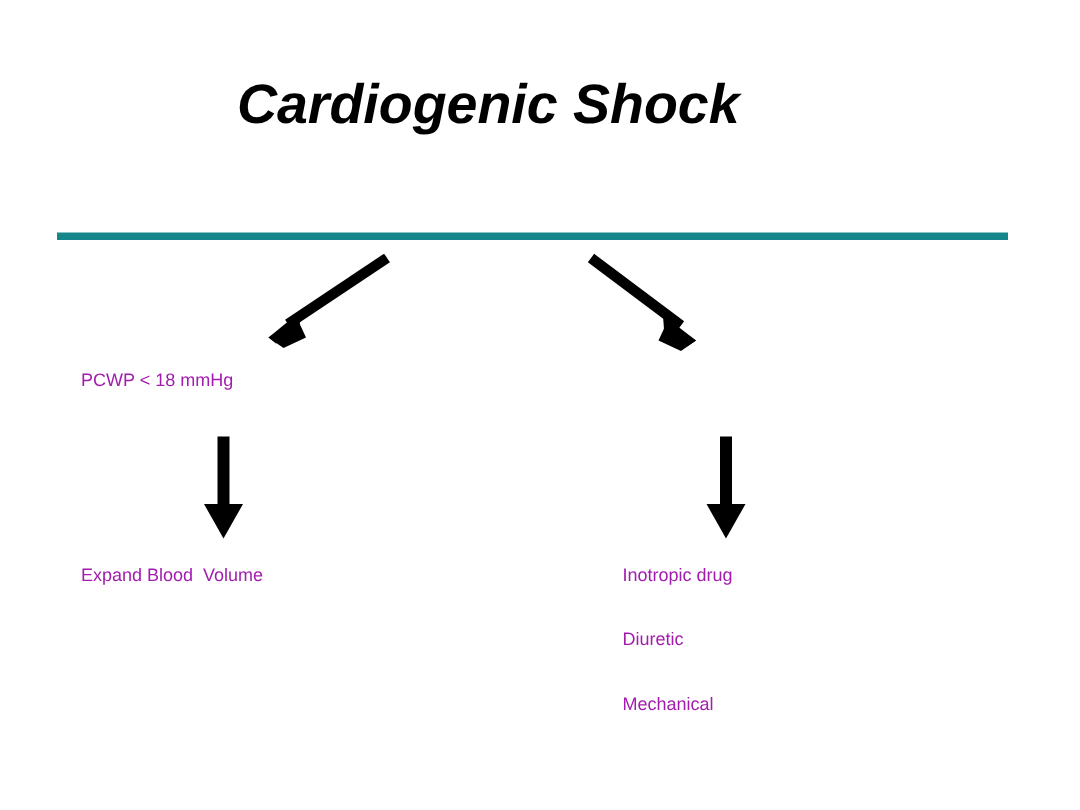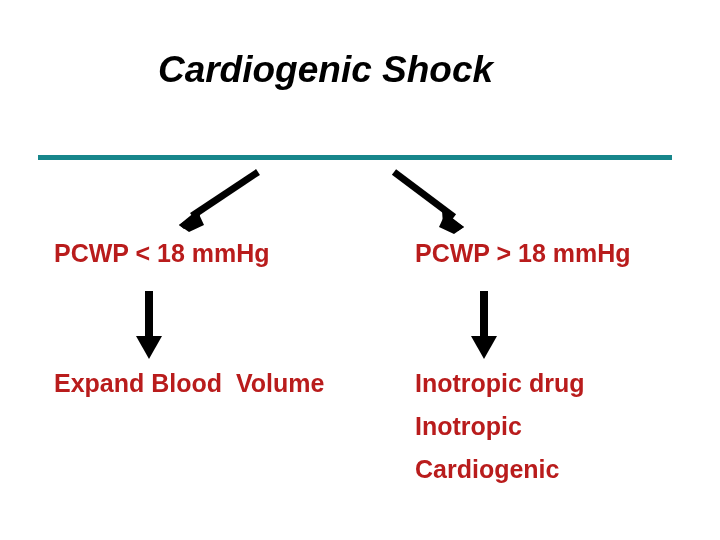--- a/index.html
+++ b/index.html
@@ -49,25 +49,25 @@
     left: 0;
     top: 0;
     width: 720px;
     height: 540px;
     pointer-events: none;
   }
 
   
   .node-text {
     position: absolute;
-    font-size: 25px;
-    font-weight: bold;
+    font-size: 12px;
+    font-weight: normal;
     font-style: normal;
     line-height: 24px;
-    color: #b91c1c;
+    color: #a21caf;
     white-space: pre;
   }
 
   .pcwp-low   { left: 54px;  top: 241px; }
   .pcwp-high  { left: 415px; top: 241px; }
   .tx-left-0  { left: 54px;  top: 371px; }
   .tx-right-0 { left: 415px; top: 371px; }
   .tx-right-1 { left: 415px; top: 414px; }
   .tx-right-2 { left: 415px; top: 457px; }
   .tx-right-3 { left: 415px; top: 500px; }
@@ -101,24 +101,23 @@
     </g>
 
     <g>
       <line x1="484" y1="291" x2="484" y2="341" stroke="#000000" stroke-width="8" stroke-linecap="butt"></line>
       <polygon points="484,359 471,336 497,336" fill="#000000"></polygon>
     </g>
   </svg>
 
   <div class="node-text pcwp-low">PCWP &lt; 18 mmHg</div>
 
-  <div class="node-text pcwp-high">PCWP &gt; 18 mmHg</div>
 
   <div class="node-text tx-right-0">Inotropic drug</div>
 
   <div class="node-text tx-left-0">Expand Blood  Volume</div>
 
-  <div class="node-text tx-right-1">Inotropic</div>
+  <div class="node-text tx-right-1">Diuretic</div>
 
-  <div class="node-text tx-right-2">Cardiogenic</div>
+  <div class="node-text tx-right-2">Mechanical</div>
 
 
 </div>
 
 </body></html>

